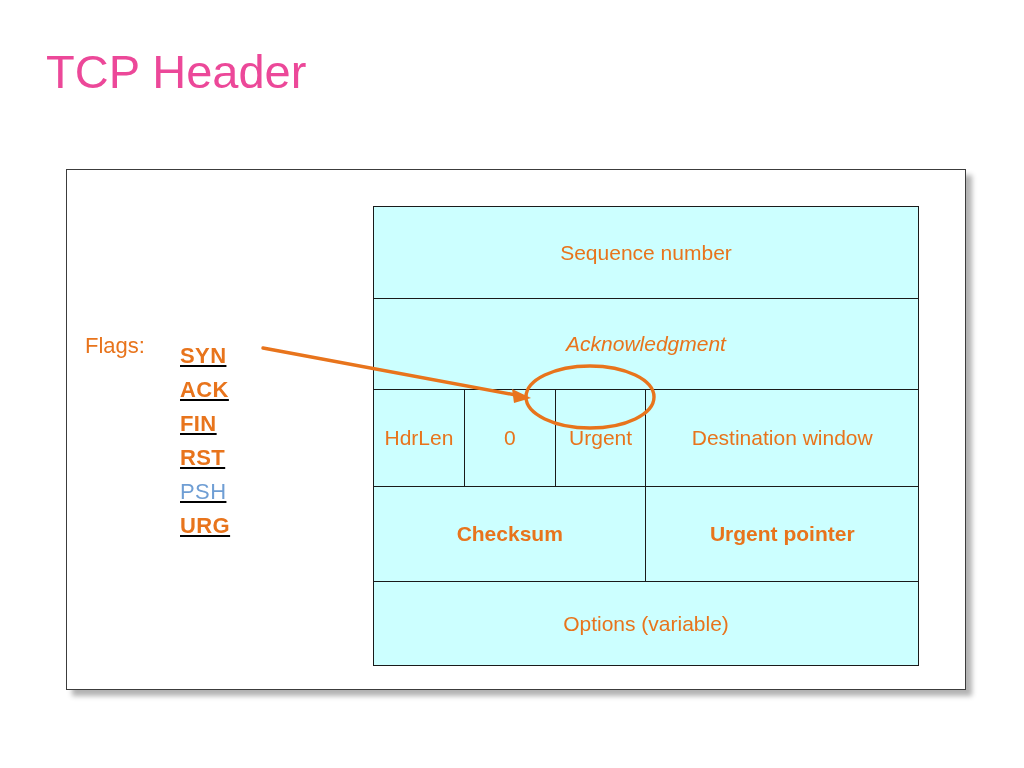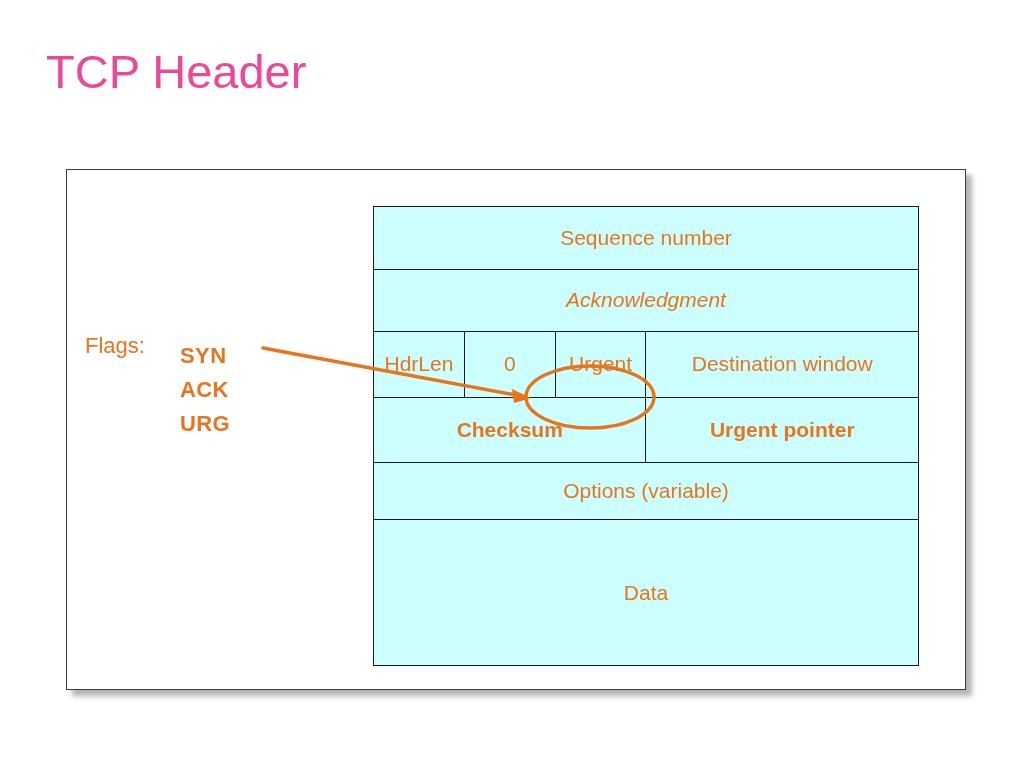--- a/index.html
+++ b/index.html
@@ -59,20 +59,21 @@
     line-height: 26px;
     color: #e8741c;
     font-weight: 400;
     white-space: nowrap;
   }
   #flags-list {
     position: absolute;
     left: 95px;
     top: 6px;
     width: 100px;
+    text-decoration: underline;
   }
   .flag-item {
     font-size: 22px;
     line-height: 34px;
     font-weight: bold;
     color: #e8741c;
     white-space: nowrap;
     letter-spacing: 0.4px;
   }
   .flag-item.muted {
@@ -135,20 +136,23 @@
 
 <div id="slide-title">TCP Header</div>
 
 <div id="content-panel"></div>
 
 <div id="flags-annotation">
   <div id="flags-label">Flags:</div>
   <div id="flags-list">
     <div class="flag-item">SYN</div>
     <div class="flag-item">ACK</div>
+    <div class="flag-item">FIN</div>
+    <div class="flag-item">RST</div>
+    <div class="flag-item muted">PSH</div>
     <div class="flag-item">URG</div>
   </div>
 </div>
 
 <table id="tcp-table">
   <tbody>
   <tr>
     <td class="row-seq" colspan="6">Sequence number</td>
   </tr>
   <tr>
@@ -160,23 +164,20 @@
     <td class="row-flags cell-flags black-text">Urgent</td>
     <td class="row-flags" colspan="3">Destination window</td>
   </tr>
   <tr>
     <td class="row-checksum" colspan="3">Checksum</td>
     <td class="row-checksum" colspan="3">Urgent pointer</td>
   </tr>
   <tr>
     <td class="row-options black-text" colspan="6">Options (variable)</td>
   </tr>
-  <tr>
-    <td class="row-data data-cell" colspan="6">Data</td>
-  </tr>
 </tbody>
   </table>
 
 <svg id="annotation-overlay" viewBox="0 0 1024 768">
 
   <g>
     <line x1="263" y1="348" x2="521" y2="396" stroke="#e8741c" stroke-width="3.4" stroke-linecap="round"></line>
     <polygon points="531,398 512,389 514,403" fill="#e8741c"></polygon>
   </g>
 

